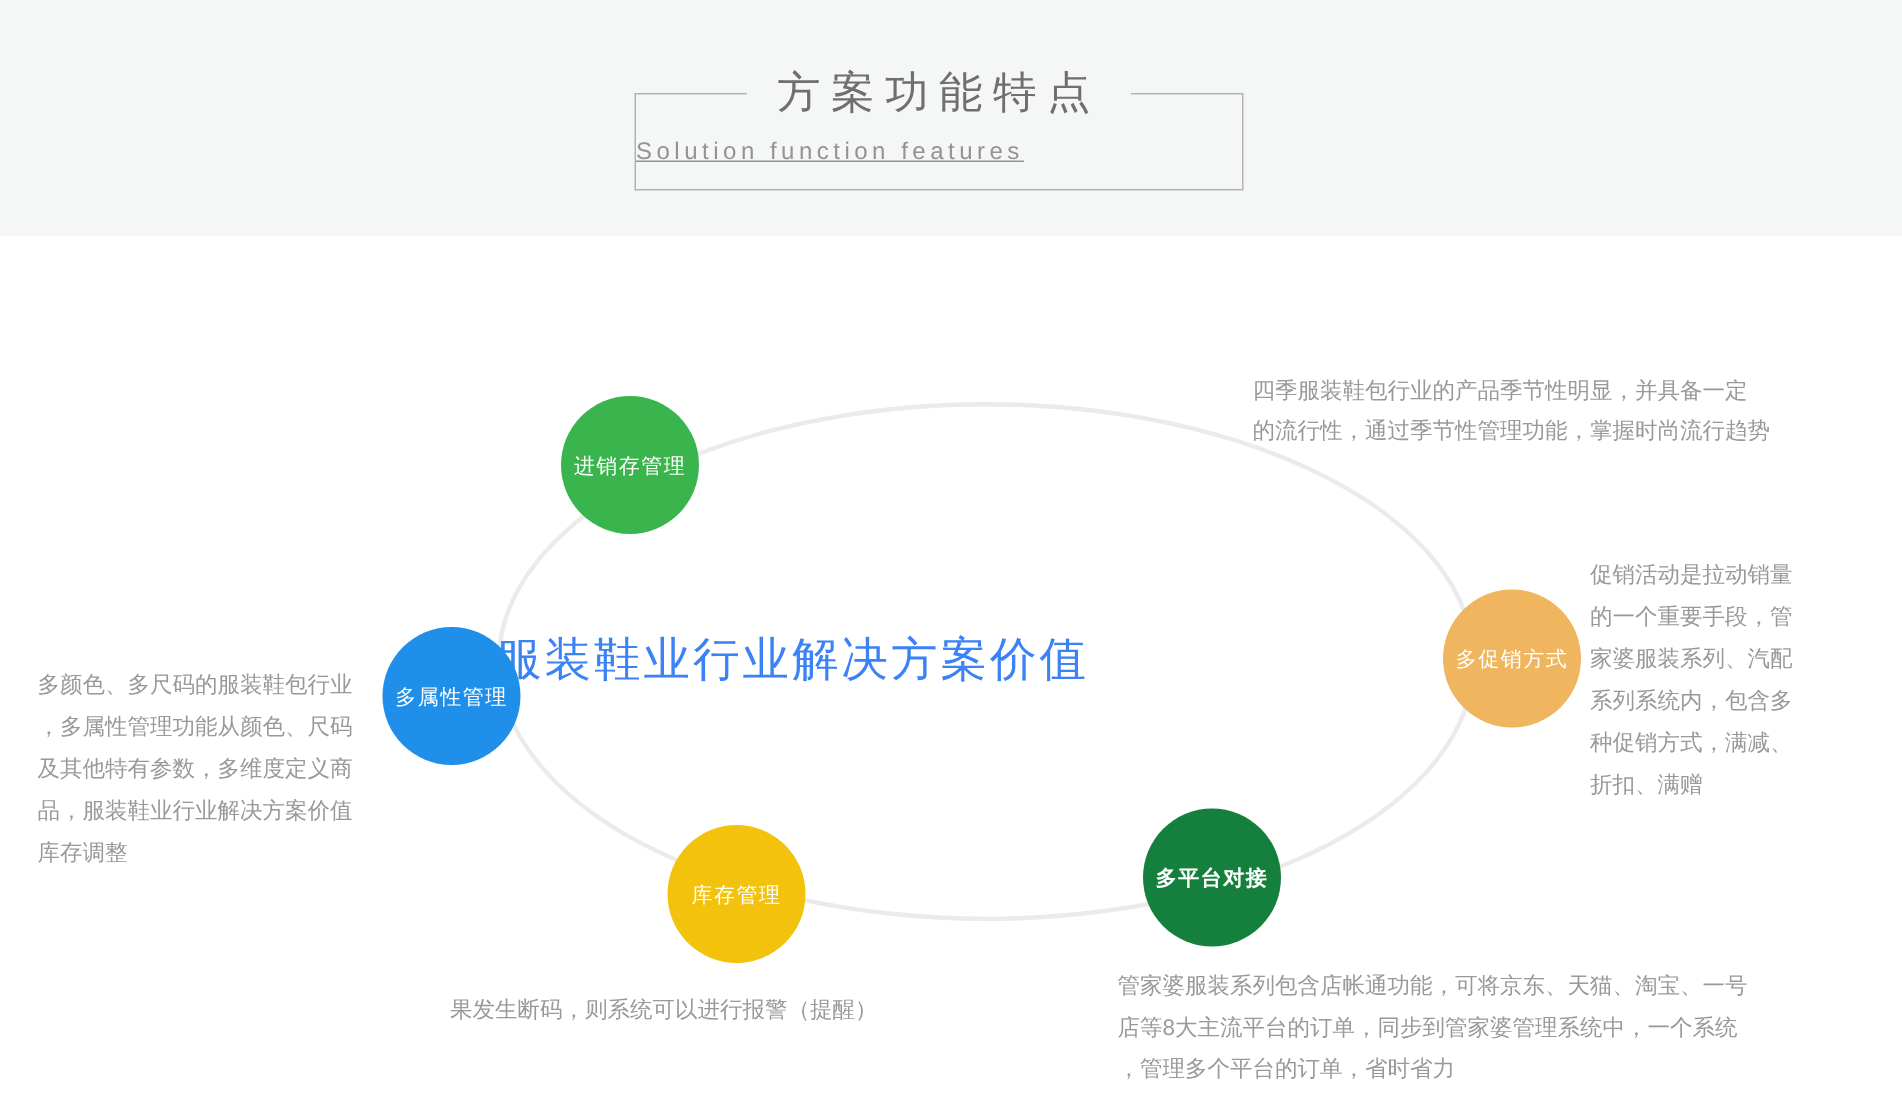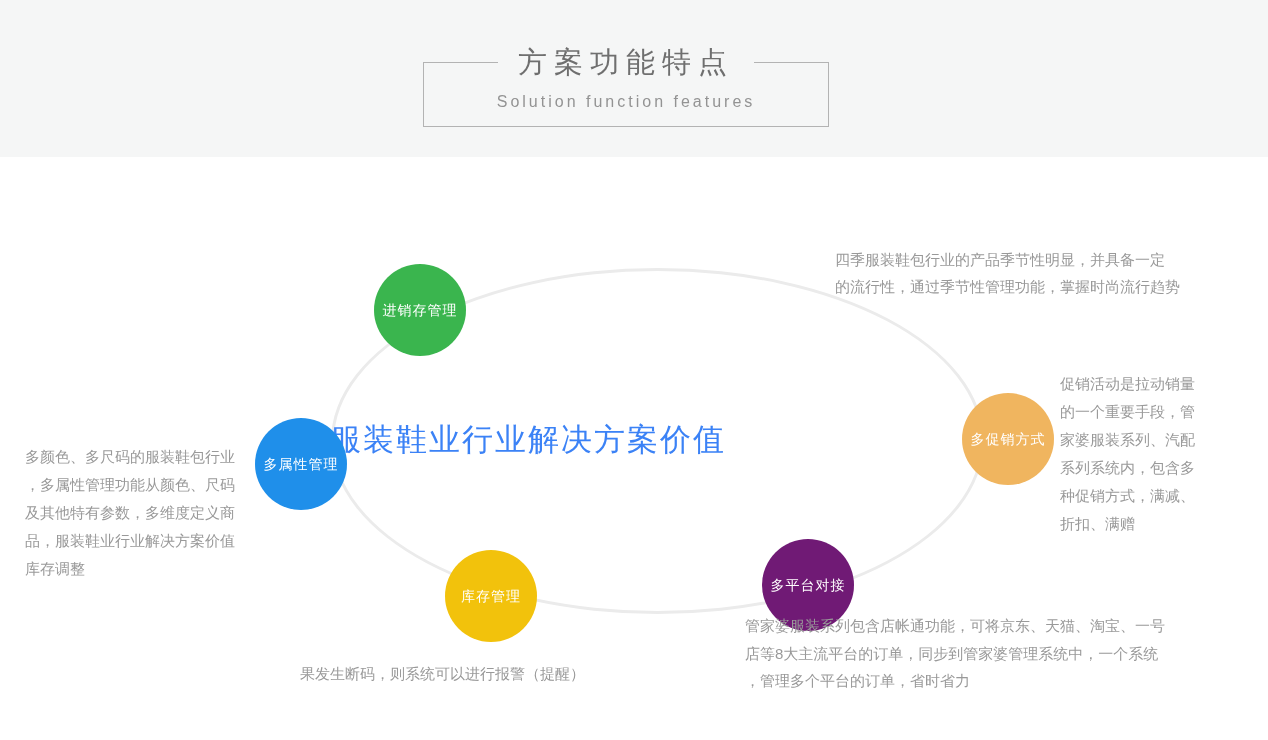--- a/index.html
+++ b/index.html
@@ -20,22 +20,22 @@
     position: absolute; left: 423px; top: 62px; width: 406px; height: 65px;
     border: 1px solid #b3b3b3;
   }
   .title-main {
     position: absolute; top: -21px; left: 50%; transform: translateX(-50%);
     background: #f5f6f6; padding: 0 20px;
     font-size: 29px; line-height: 40px; font-weight: 500;
     color: #6f6f6f; letter-spacing: 7px; white-space: nowrap;
   }
   .title-sub {
-    position: absolute; left: 0; right: 0; top: 30px; text-align: center;
-    font-size: 16px; color: #939393; letter-spacing: 3px; white-space: nowrap;
+    position: absolute; left: 0; right: 0; top: 30px; text-align: left;
+    font-size: 16px; color: #939393; letter-spacing: 3px; white-space: nowrap; text-decoration: underline;
   }
 
   
   .ellipse {
     position: absolute; left: 331px; top: 268px; width: 653px; height: 346px;
     border: 3px solid #ebebeb; border-radius: 50%;
   }
   .center-title {
     position: absolute; left: 330px; top: 419px; width: 656px;
     text-align: left; font-size: 31px; color: #3b82f6;
@@ -57,21 +57,21 @@
   .node-red    { left: 762px; top: 539px; }
 
   
   .note { position: absolute; color: #999999; font-size: 15px; }
   .note .note-line { white-space: nowrap; }
   .note-tl { left: 45px;   top: 289px; line-height: 27px; }
   .note-tr { left: 835px;  top: 248px; line-height: 27px; font-family: Liberation Mono, monospace; }
   .note-l  { left: 25px;   top: 443px; line-height: 28px; }
   .note-r  { left: 1060px; top: 370px; line-height: 28px; }
   .note-bl { left: 300px;  top: 660px; line-height: 27px; }
-  .note-br { left: 745px;  top: 612px; line-height: 27.5px; }
+  .note-br { left: 745px;  top: 644px; line-height: 27.5px; }
 </style>
 </head>
 <body>
 
 <div class="stage">
 
   <div class="header-band">
     <div class="title-box">
       <div class="title-main">方案功能特点</div>
       <div class="title-sub">Solution function features</div>
@@ -86,21 +86,21 @@
   </div>
   <div class="node node-blue node-single" style="background-color: rgb(31, 143, 234);">
     <span class="node-label">多属性管理</span>
   </div>
   <div class="node node-orange node-single" style="background-color: rgb(240, 181, 95);">
     <span class="node-label">多促销方式</span>
   </div>
   <div class="node node-yellow node-single" style="background-color: rgb(242, 194, 12);">
     <span class="node-label">库存管理</span>
   </div>
-  <div class="node node-red node-single" style="background-color: #701a75;">
+  <div class="node node-red node-single" style="background-color: #15803d; font-weight: bold;">
     <span class="node-label">多平台对接</span>
   </div>
 
 
   <div class="note note-tr">
     <div class="note-line">四季服装鞋包行业的产品季节性明显，并具备一定</div>
     <div class="note-line">的流行性，通过季节性管理功能，掌握时尚流行趋势</div>
   </div>
 
   <div class="note note-l">

